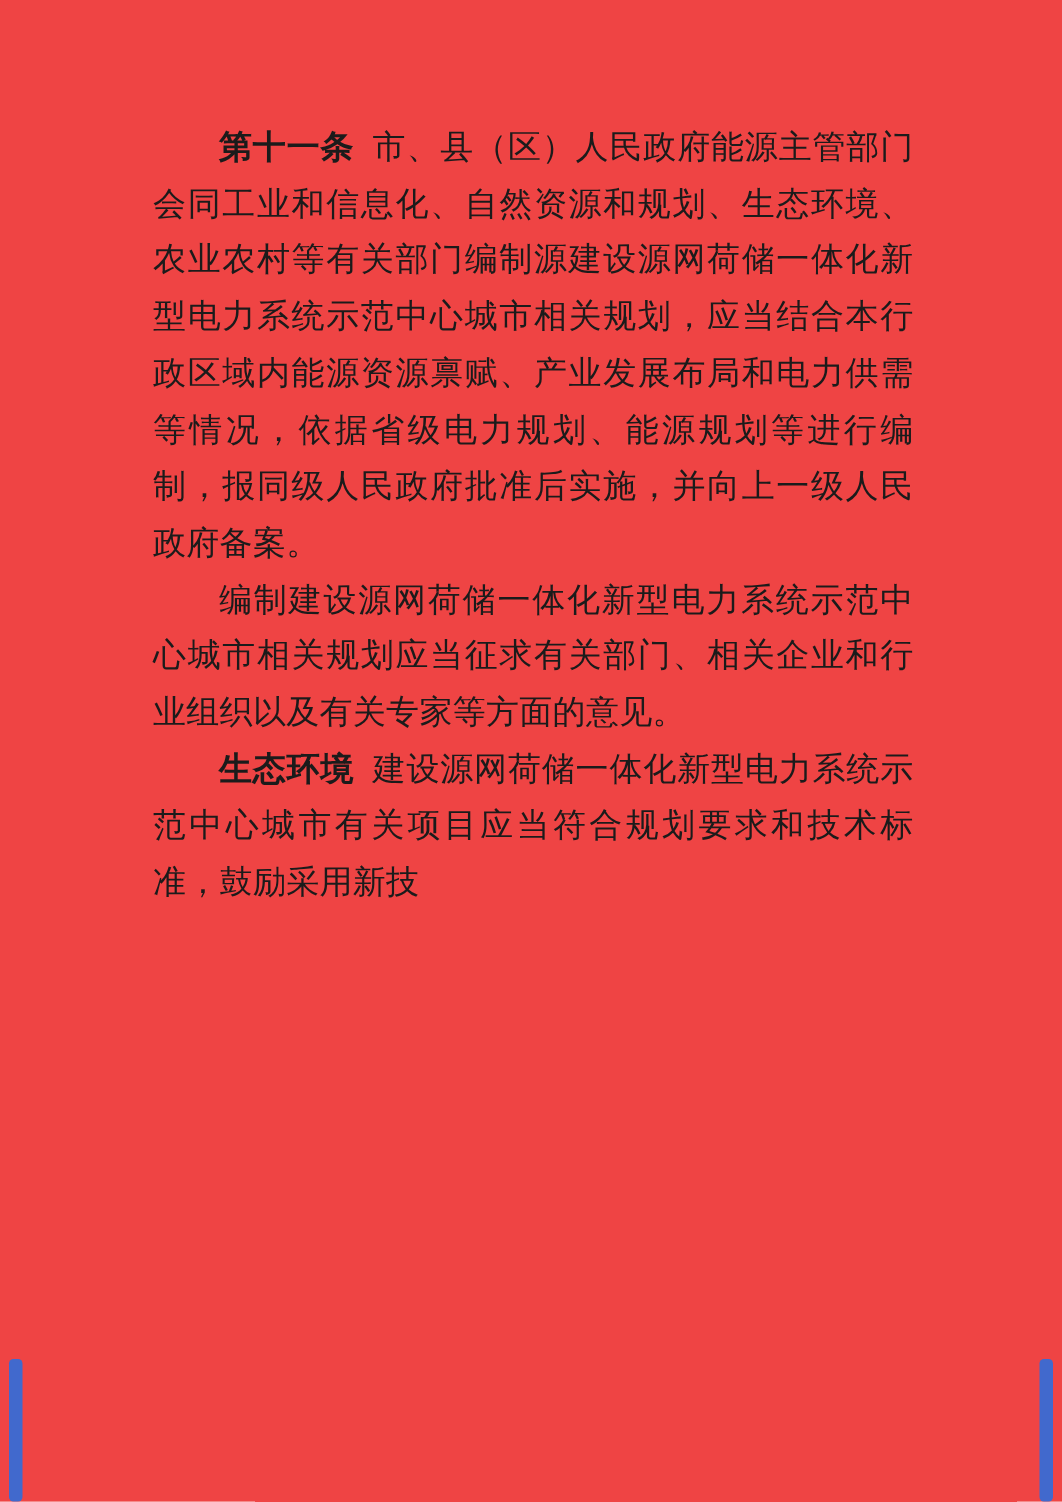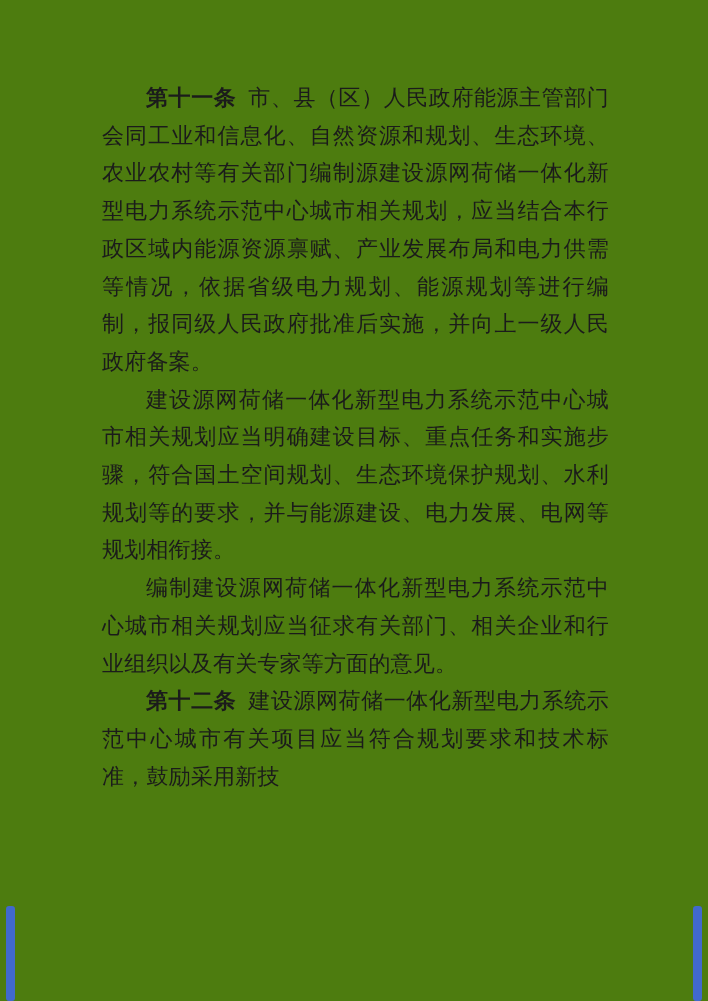--- a/index.html
+++ b/index.html
@@ -10,21 +10,21 @@
   body {
     width: 708px;
     height: 1001px;
     position: relative;
     overflow: hidden;
     font-family: "Liberation Sans", sans-serif;
   }
   .page {
     position: absolute;
     inset: 0;
-    background: #4d7c0f;
+    background: #ef4444;
   }
   .doc {
     position: absolute;
     left: 102px;
     top: 79px;
     width: 507px;
     color: #1b1b1b;
     font-size: 22px;
     line-height: 37.7px;
     text-align: justify;
@@ -53,26 +53,23 @@
 </head>
 <body>
 
 <div class="page">
 
   <main class="doc" style="color: rgb(27, 27, 27);">
     <p class="para">
       <span class="para-lead">第十一条</span><span>市、县（区）人民政府能源主管部门会同工业和信息化、自然资源和规划、生态环境、农业农村等有关部门编制源建设源网荷储一体化新型电力系统示范中心城市相关规划，应当结合本行政区域内能源资源禀赋、产业发展布局和电力供需等情况，依据省级电力规划、能源规划等进行编制，报同级人民政府批准后实施，并向上一级人民政府备案。</span>
     </p>
     <p class="para">
-      <span class="para-lead"></span><span>建设源网荷储一体化新型电力系统示范中心城市相关规划应当明确建设目标、重点任务和实施步骤，符合国土空间规划、生态环境保护规划、水利规划等的要求，并与能源建设、电力发展、电网等规划相衔接。</span>
-    </p>
-    <p class="para">
       <span class="para-lead"></span><span>编制建设源网荷储一体化新型电力系统示范中心城市相关规划应当征求有关部门、相关企业和行业组织以及有关专家等方面的意见。</span>
     </p>
     <p class="para">
-      <span class="para-lead">第十二条</span><span>建设源网荷储一体化新型电力系统示范中心城市有关项目应当符合规划要求和技术标准，鼓励采用新技</span>
+      <span class="para-lead">生态环境</span><span>建设源网荷储一体化新型电力系统示范中心城市有关项目应当符合规划要求和技术标准，鼓励采用新技</span>
     </p>
   </main>
 
   <div class="edge-bar edge-bar-left" style="background: rgb(65, 105, 205);"></div>
   <div class="edge-bar edge-bar-right" style="background: rgb(65, 105, 205);"></div>
 
 </div>
 
 </body></html>

